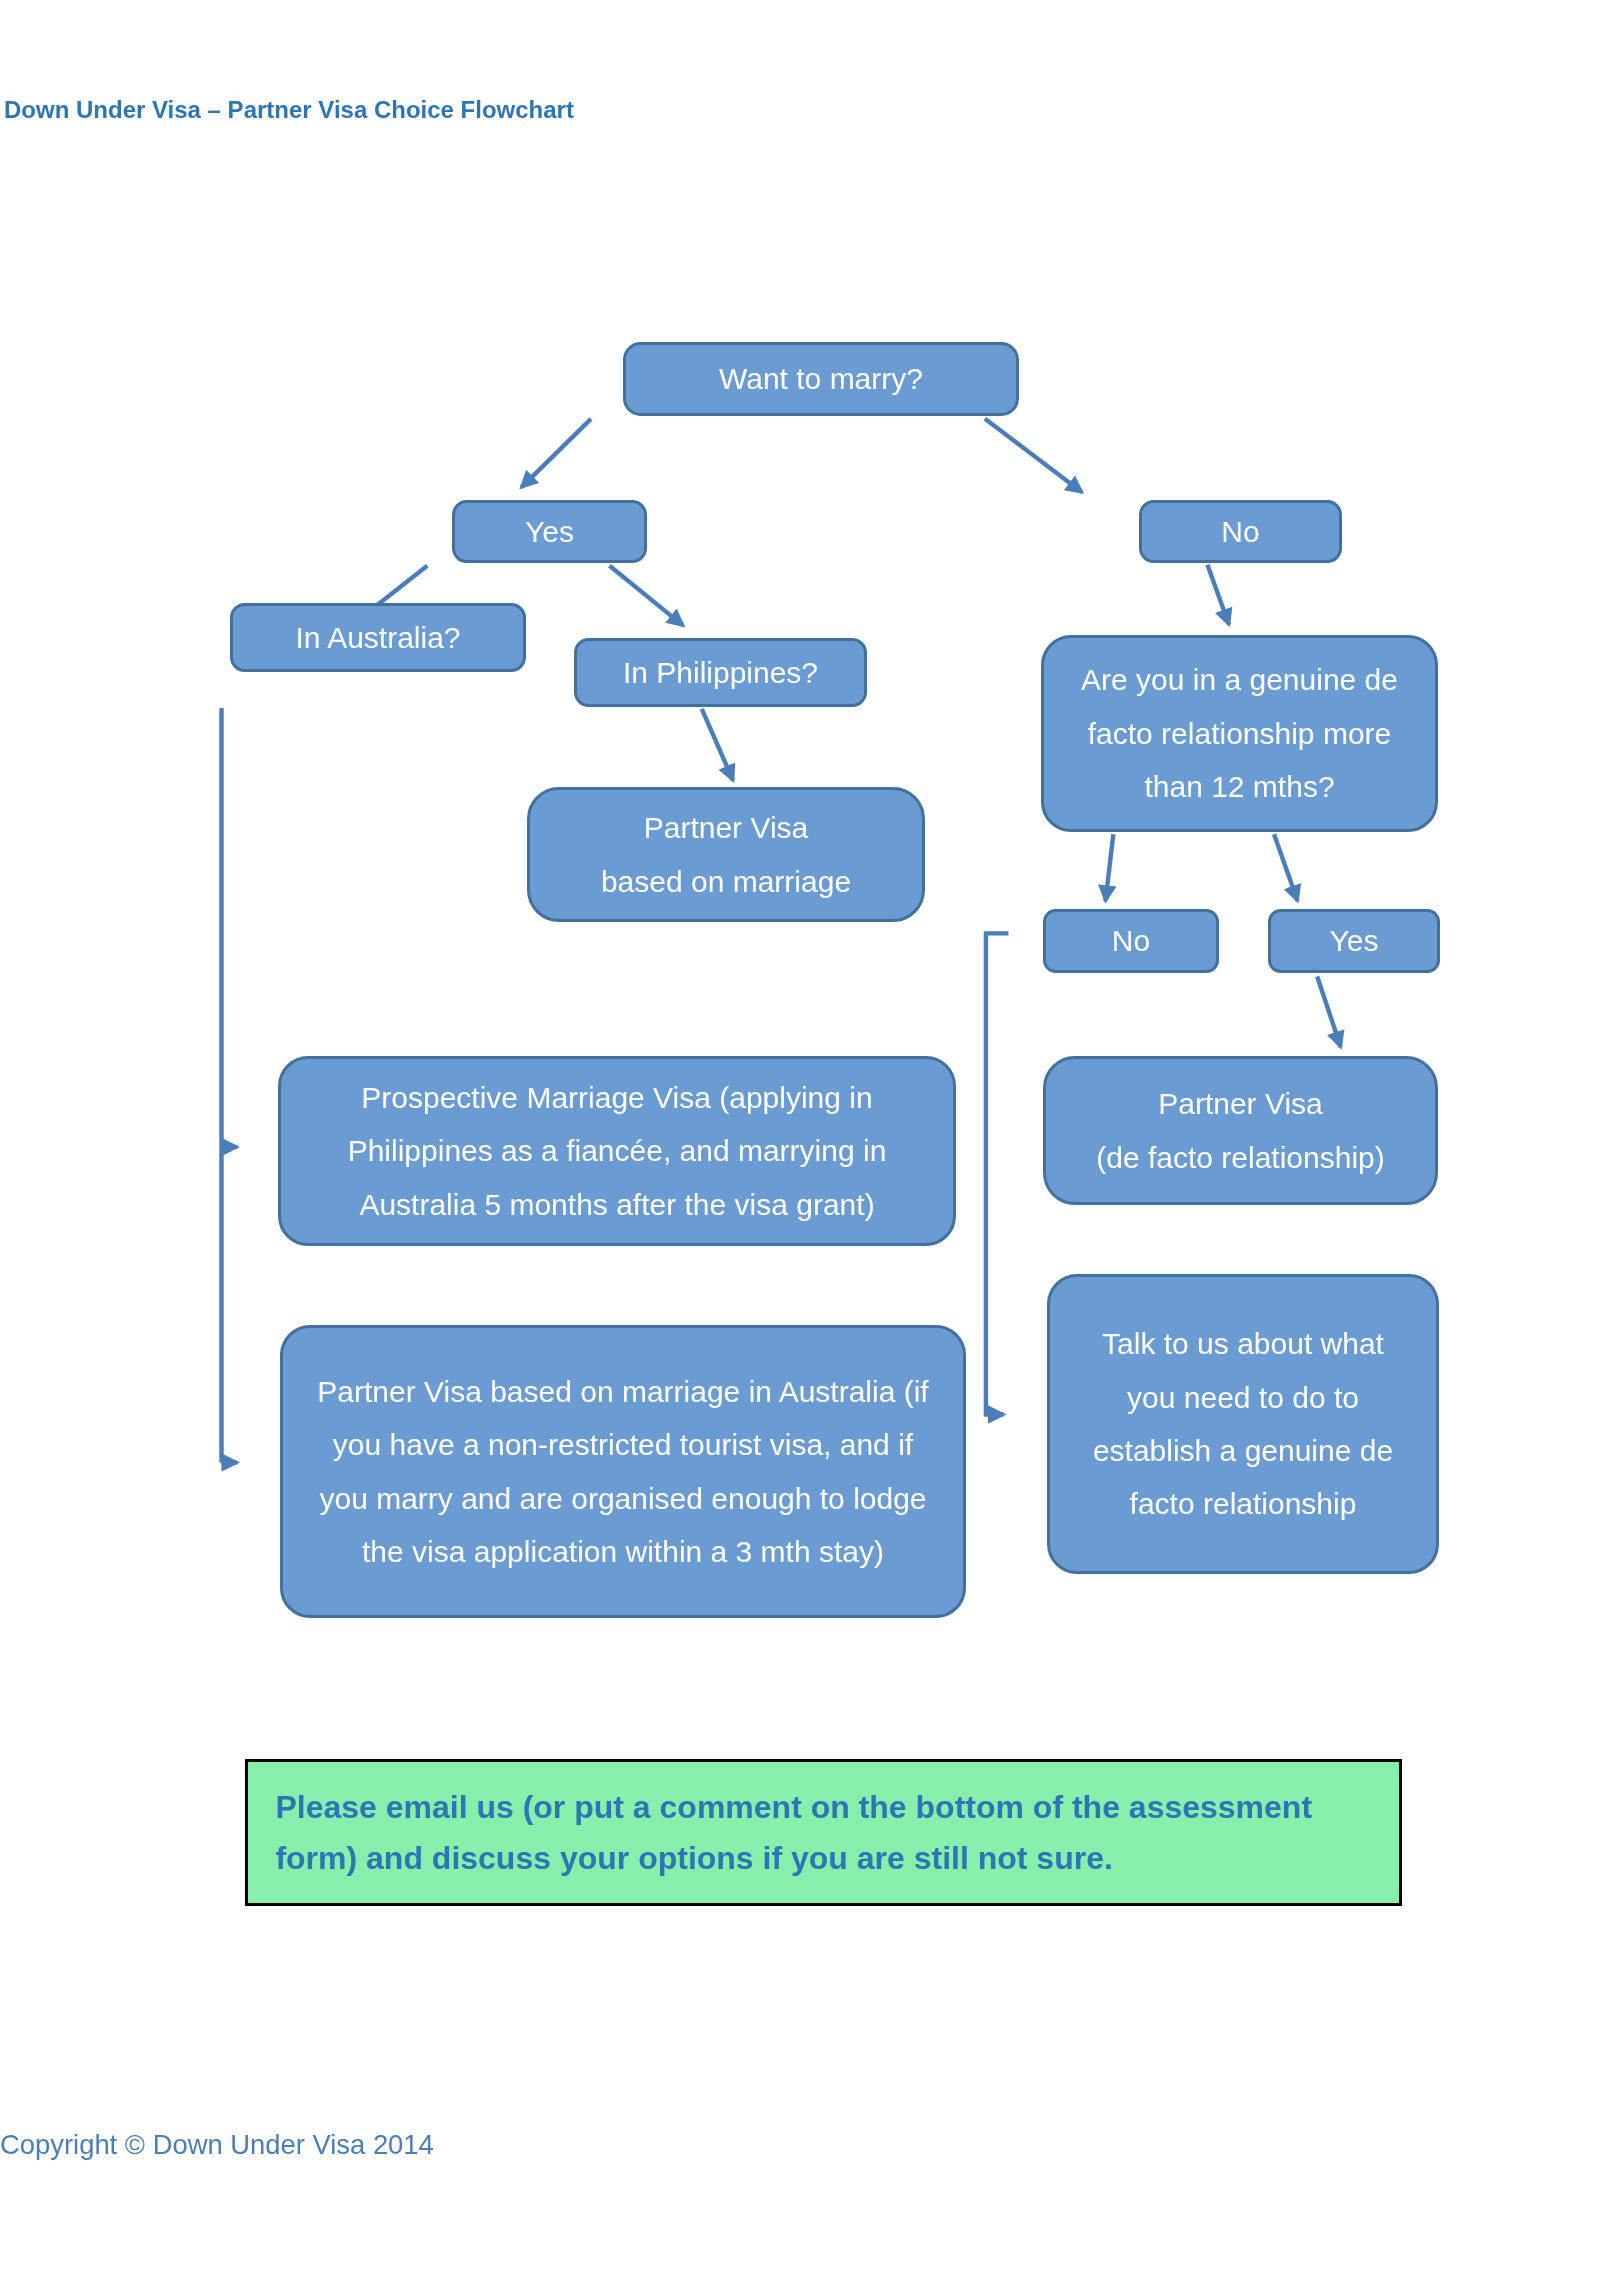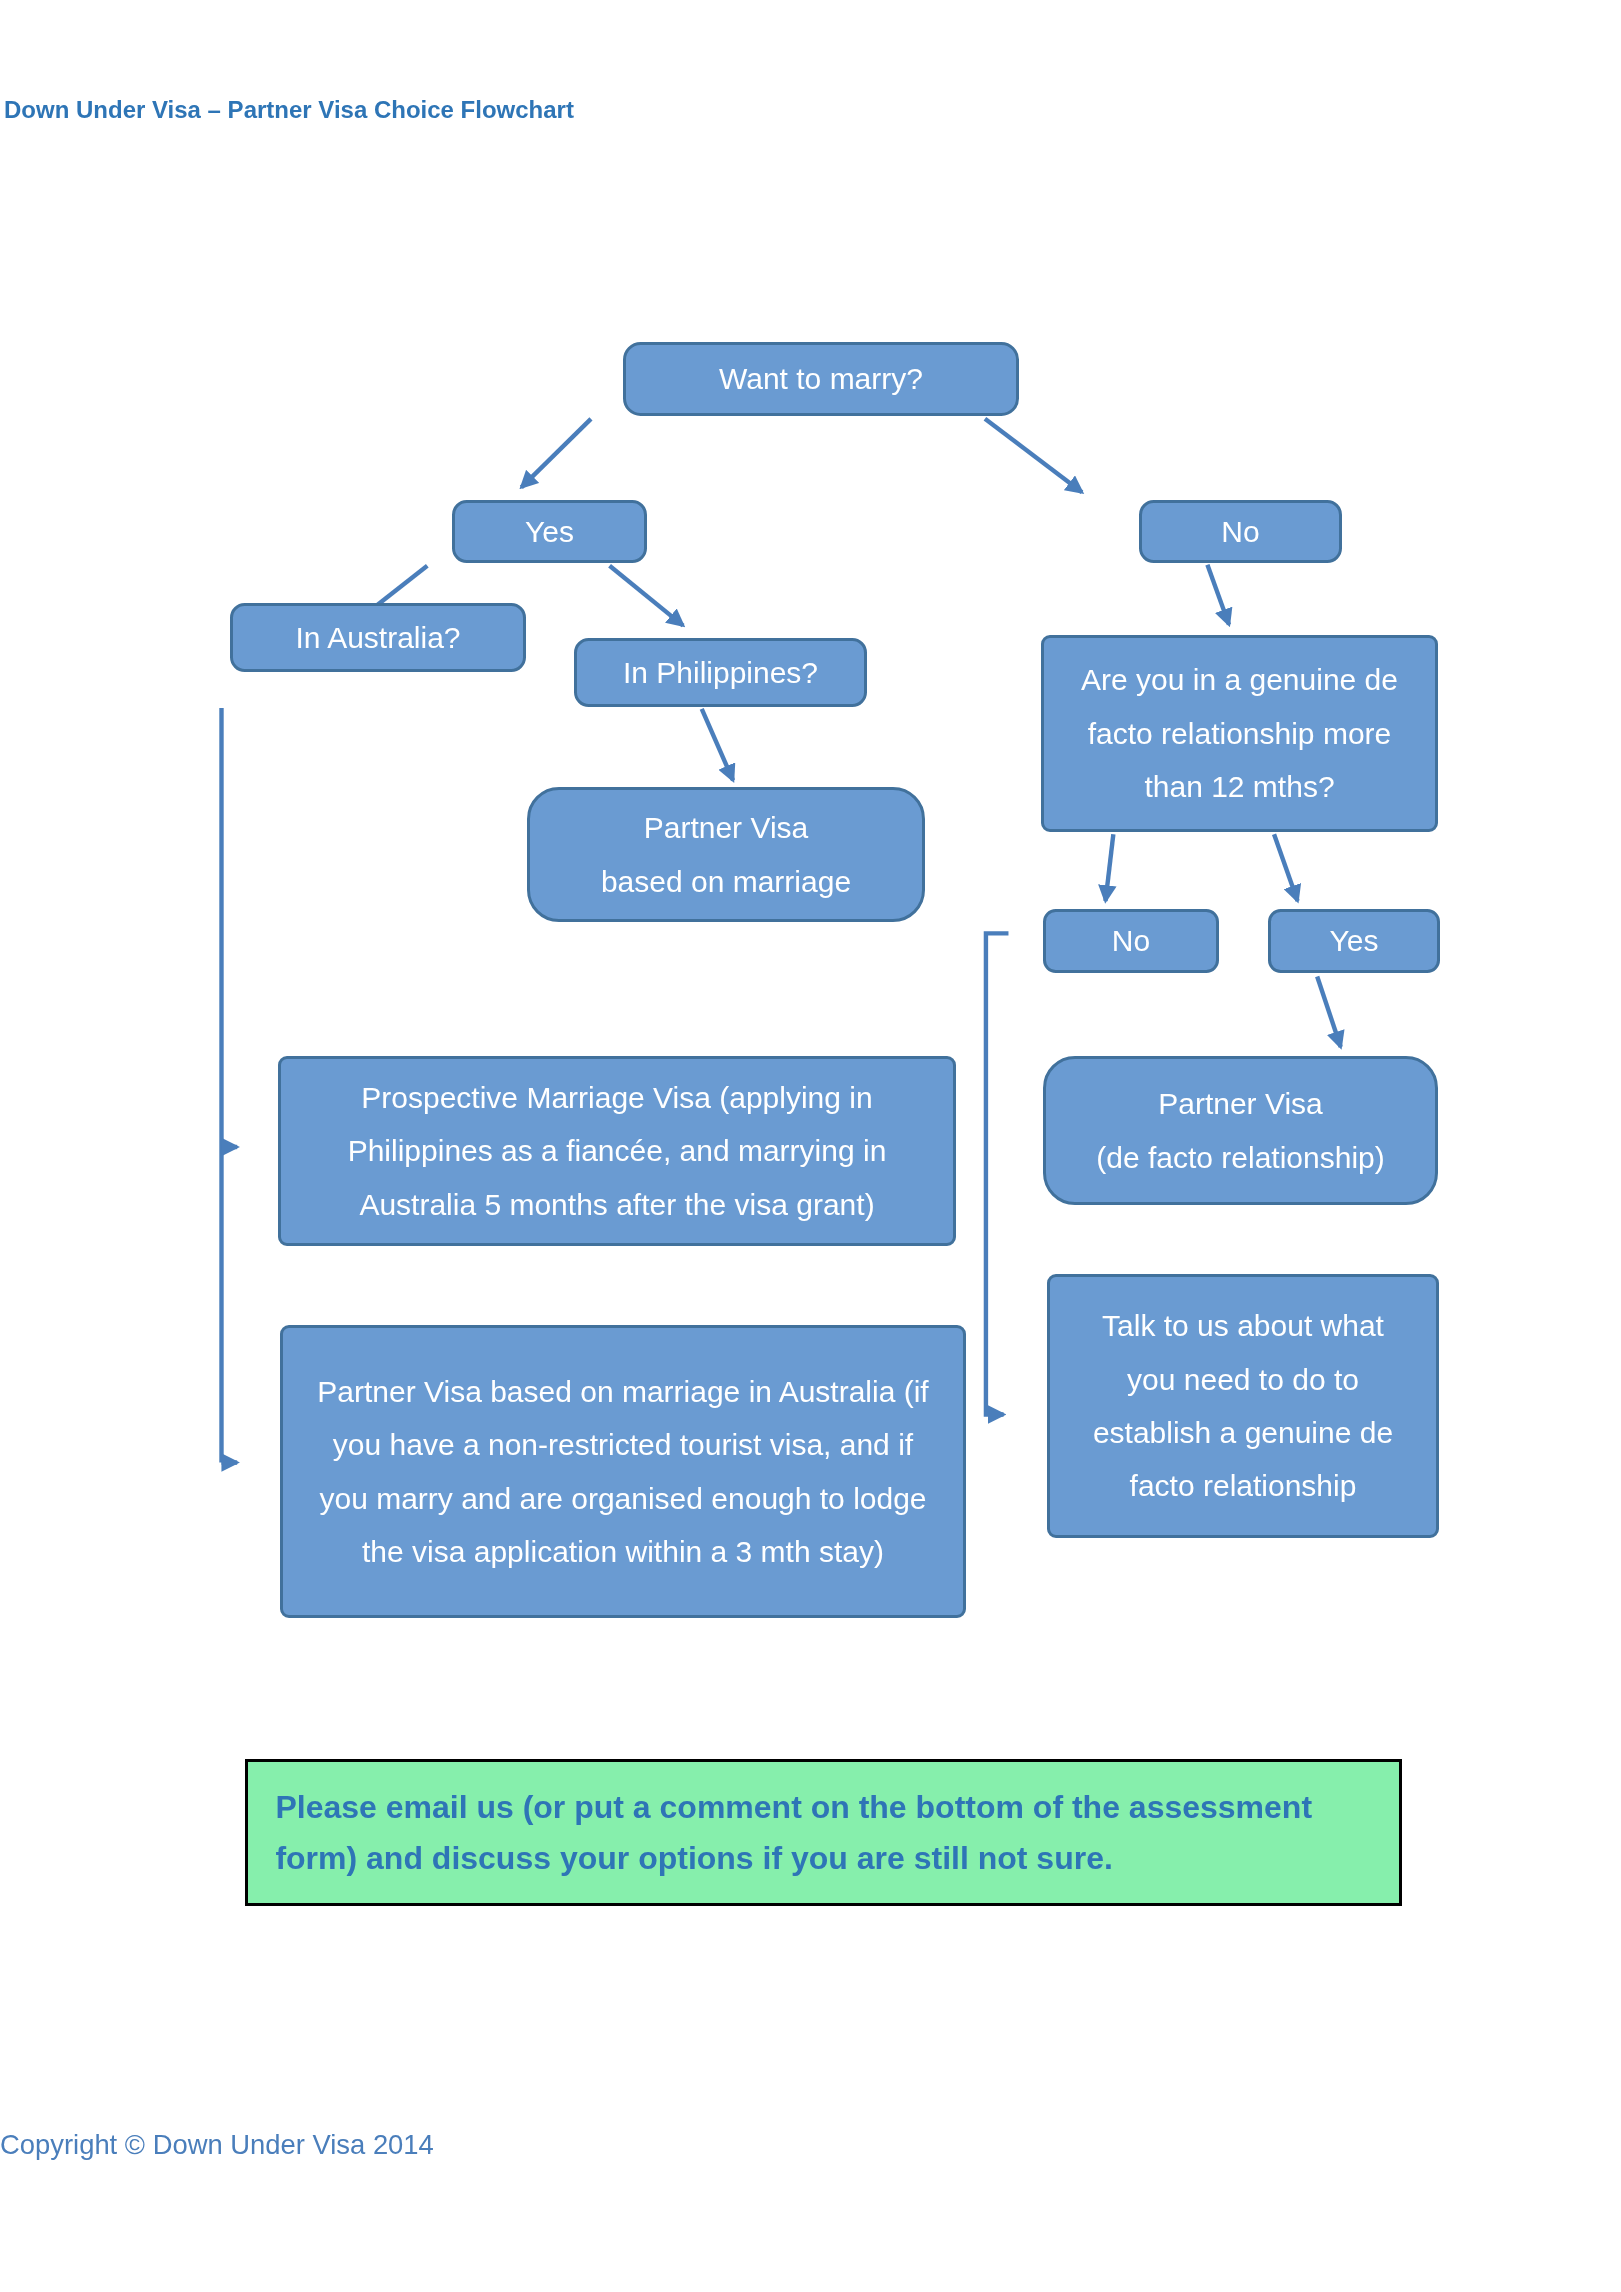--- a/index.html
+++ b/index.html
@@ -17,21 +17,21 @@
   .node{
     position:absolute;box-sizing:border-box;
     background:var(--node-fill,#6A9BD2);
     border:3.9px solid var(--node-border,#41719C);
     border-radius:17.6px;
     color:var(--node-text,#ffffff);
     display:flex;flex-direction:column;align-items:center;justify-content:center;
     text-align:center;font-size:30px;line-height:1.78;padding:0 21.6px;margin-left:34px;
   }
   .r-med{border-radius:32px;}
-  .r-lg{border-radius:9px;}
+  .r-lg{border-radius:30px;}
   .notice{
     position:absolute;left:245px;top:1759px;width:1157px;height:147px;
     box-sizing:border-box;border:3.9px solid var(--notice-border,#000000);
     background:#86efac;padding:19.6px 27.4px;
     font-size:32px;font-weight:bold;line-height:1.62;
     color:var(--title-text,#2E75B6);text-align:left;
   }
   .footer{
     position:absolute;left:0;top:2129px;width:100%;text-align:left;
     font-size:27.4px;color:var(--connector,#4A7EBB);
@@ -108,21 +108,21 @@
 
   <div class="node r-med" style="left:1009px;top:1056px;width:395px;height:149px;">
     <div>Partner Visa</div>
     <div>(de facto relationship)</div>
   </div>
 
   <div class="node r-lg" style="left:246px;top:1325px;width:686px;height:293px;">
     <span>Partner Visa based on marriage in Australia (if you have a non-restricted tourist visa, and if you marry and are organised enough to lodge the visa application within a 3 mth stay)</span>
   </div>
 
-  <div class="node r-lg" style="left:1013px;top:1274px;width:392px;height:264px;padding:8px 41px;">
+  <div class="node r-lg" style="left:1013px;top:1274px;width:392px;height:300px;padding:8px 41px;">
     <span>Talk to us about what you need to do to establish a genuine de facto relationship</span>
   </div>
 
   <div class="notice">
     <span>Please email us (or put a comment on the bottom of the assessment form) and discuss your options if you are still not sure.</span>
   </div>
 
   <div class="footer">Copyright © Down Under Visa 2014</div>
 
 </div>

